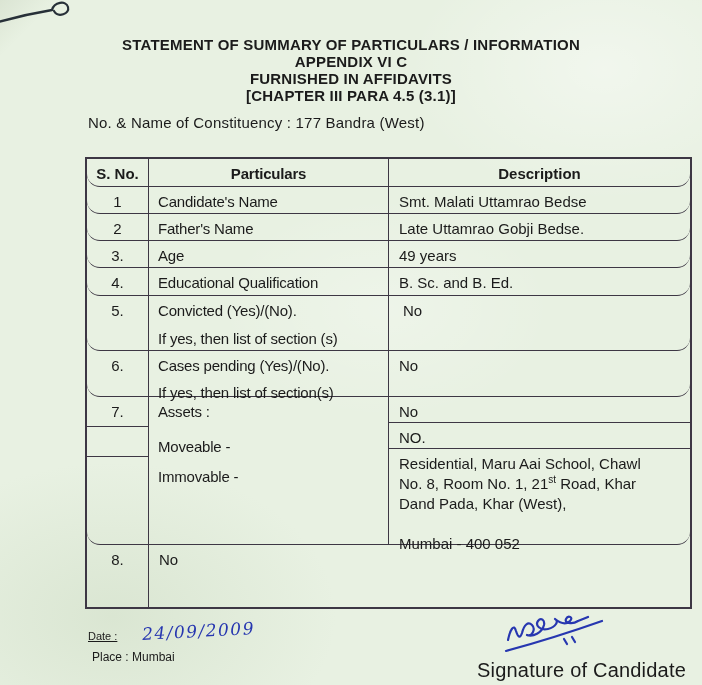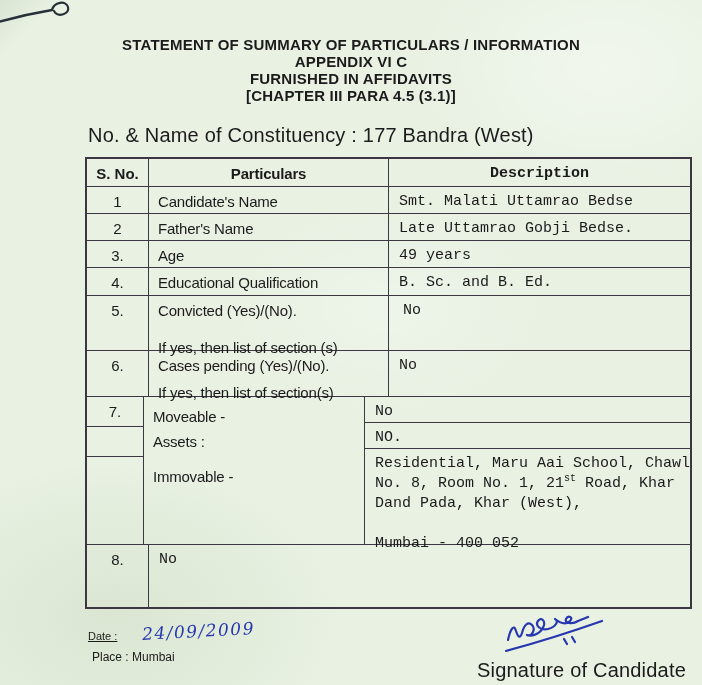--- a/index.html
+++ b/index.html
@@ -18,45 +18,45 @@
   }
 
   .pin-mark { position:absolute; top:0; left:0; width:92px; height:42px; }
 
   .doc-title {
     position:absolute; top:36px; left:0; width:100%;
     text-align:center; font-weight:700; font-size:15px; line-height:17px;
     letter-spacing:0.2px;
   }
 
-  .constituency { position:absolute; top:124px; left:88px; font-size:20px; letter-spacing:0.2px; }
+  .constituency { position:absolute; top:114px; left:88px; font-size:15px; letter-spacing:0.2px; }
 
   
   .tbl {
     position:absolute; top:157px; left:85px; width:607px;
     border:2px solid #3d3744; display:flex; flex-direction:column;
     font-size:15px; line-height:20px;
   }
-  .trow { display:flex; border-bottom:1px solid #3d3744; }
+  .trow { display:flex; border-bottom:1px solid #3d3744;border-radius:13px; }
   .trow:last-child { border-bottom:none; }
   .c1 { width:62px; border-right:1px solid #3d3744; text-align:center; padding-top:5px; }
   .c2 { width:240px; border-right:1px solid #3d3744; padding:5px 2px 0 9px;
         font-weight:400; letter-spacing:-0.2px; white-space:nowrap; }
-  .c3 { flex:1; padding:5px 4px 0 10px;font-family:Liberation Mono, monospace; }
+  .c3 { flex:1; padding:5px 4px 0 10px; }
 
   .h-head { height:28px; }
   .h27 { height:27px; } .h28 { height:28px; }
   .h55 { height:55px; } .h46 { height:46px; }
   .h148 { height:148px; } .h62 { height:62px; }
 
   .trow.head .c1, .trow.head .c2, .trow.head .c3 {
     font-weight:700; text-align:center; padding:5px 0 0 0; white-space:nowrap;
   }
 
-  .gap-wide { margin-top:17px; }
+  .gap-wide { margin-top:8px; }
   .gap-tight { margin-top:7px; }
 
   
   .subcol { padding:0 !important; display:flex; flex-direction:column; }
   .sub { height:30px; border-bottom:1px solid #3d3744; padding-top:5px; }
   .sub.last { height:auto; flex:1; border-bottom:none; }
   .c3 .sub { padding-left:10px; }
   .lbl { height:30px; padding-top:5px; }
   .addr { line-height:20px; white-space:nowrap; }
   .addr-last { margin-top:20px; }
@@ -143,22 +143,22 @@
       <div class="c3">No</div>
     </div>
 
     <div class="trow h148">
       <div class="c1 subcol">
         <div class="sub">7.</div>
         <div class="sub"></div>
         <div class="sub last"></div>
       </div>
       <div class="c2">
+        <div class="lbl" style="padding-top:0;">Assets :</div>
         <div class="lbl">Moveable -</div>
-        <div class="lbl" style="padding-top:0;">Assets :</div>
         <div class="lbl">Immovable -</div>
       </div>
       <div class="c3 subcol">
         <div class="sub">No</div>
         <div class="sub">NO.</div>
         <div class="sub last">
           <div class="addr">Residential, Maru Aai School, Chawl</div>
           <div class="addr"><span>No. 8, Room No. 1, 21</span><span class="sup">st</span><span> Road, Khar</span></div>
           <div class="addr">Dand Pada, Khar (West),</div>
           <div class="addr addr-last">Mumbai - 400 052</div>

